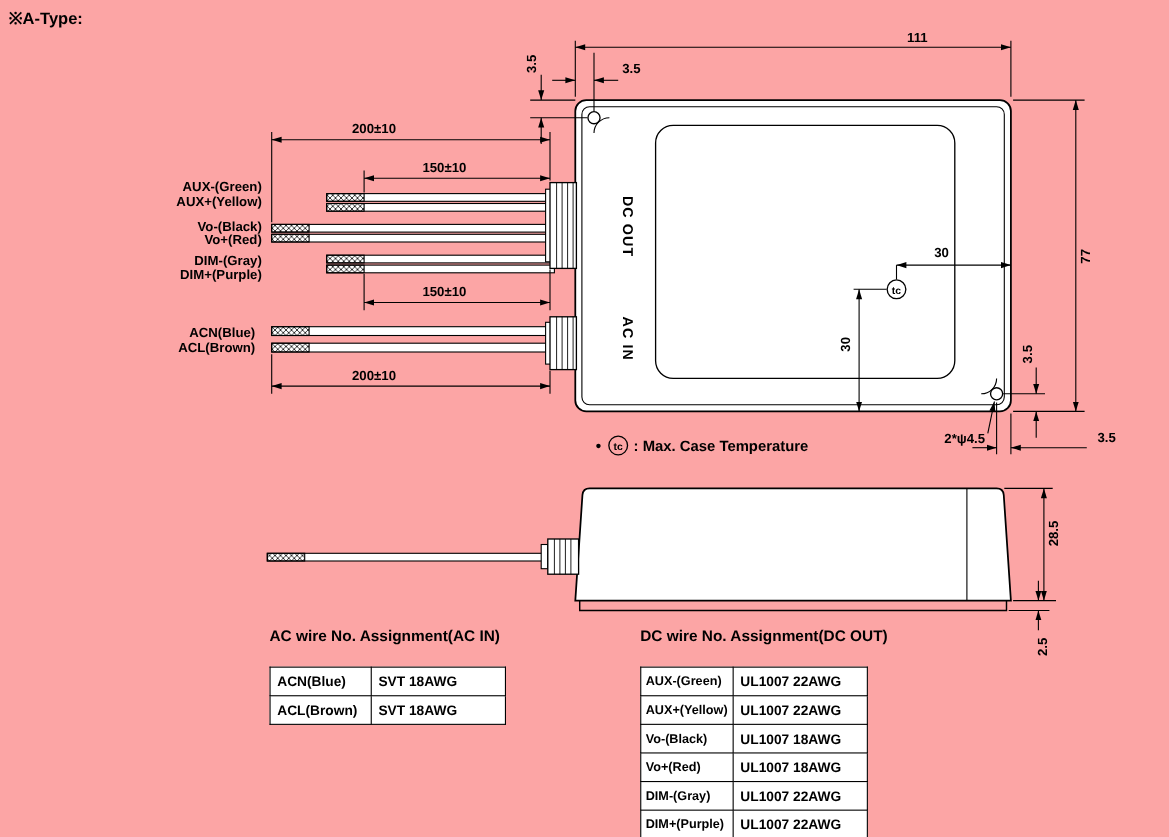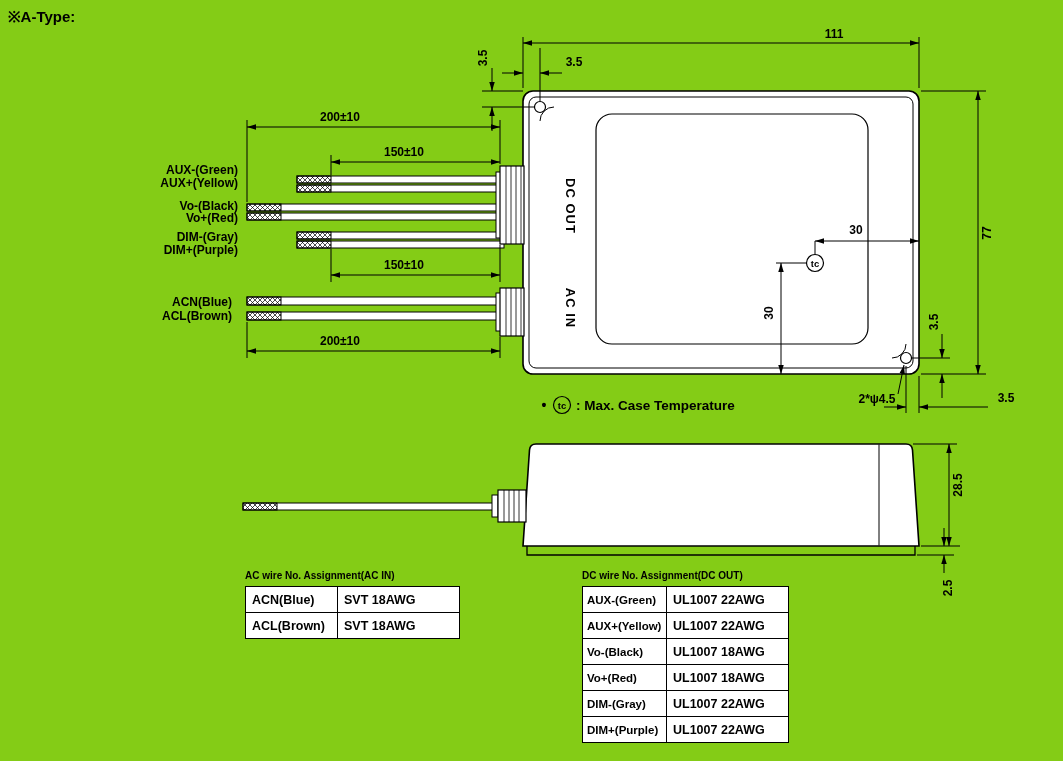--- a/index.html
+++ b/index.html
@@ -1,29 +1,29 @@
 <!DOCTYPE html>
 <html><head>
 <meta charset="utf-8">
 <style>
   * { margin:0; padding:0; box-sizing:border-box; }
   html,body { background:#fff; font-family:"Liberation Sans", sans-serif; color:#000; }
-  .canvas { position:relative; width:1063px; height:761px; background:#84cc16; overflow:hidden; }
+  .canvas { position:relative; width:1063px; height:761px; background:#fca5a5; overflow:hidden; }
   .abs { position:absolute; }
   .title { left:8px; top:6px; font-size:15px; font-weight:bold; white-space:nowrap; }
   svg { position:absolute; left:0; top:0; }
   svg text { fill:#000; font-family:"Liberation Sans", sans-serif; font-weight:bold; }
   .dim  { font-size:12px; }
   .lbl  { font-size:12px; }
   .port { font-size:13px; letter-spacing:1px; }
   .tct  { font-size:9.5px; }
   .notet{ font-size:13.5px; }
   .bull { font-size:14px; }
   .tblwrap { position:absolute; }
-  .tbltitle { font-size:10px; font-weight:bold; white-space:nowrap; margin-bottom:5px; }
+  .tbltitle { font-size:14px; font-weight:bold; white-space:nowrap; margin-bottom:20px; }
   table { border-collapse:collapse; background:#fff; }
   td { border:1.4px solid #000; height:26px; font-weight:bold; font-size:12.5px;
        white-space:nowrap; padding:0 6px; vertical-align:middle; }
   td.c1a { width:92px; }
   td.c1d { width:84px; font-size:11.5px; padding:0 2px 0 4px; }
   td.c2  { width:122px;margin-left:28px; }
 </style>
 </head>
 <body>
 

